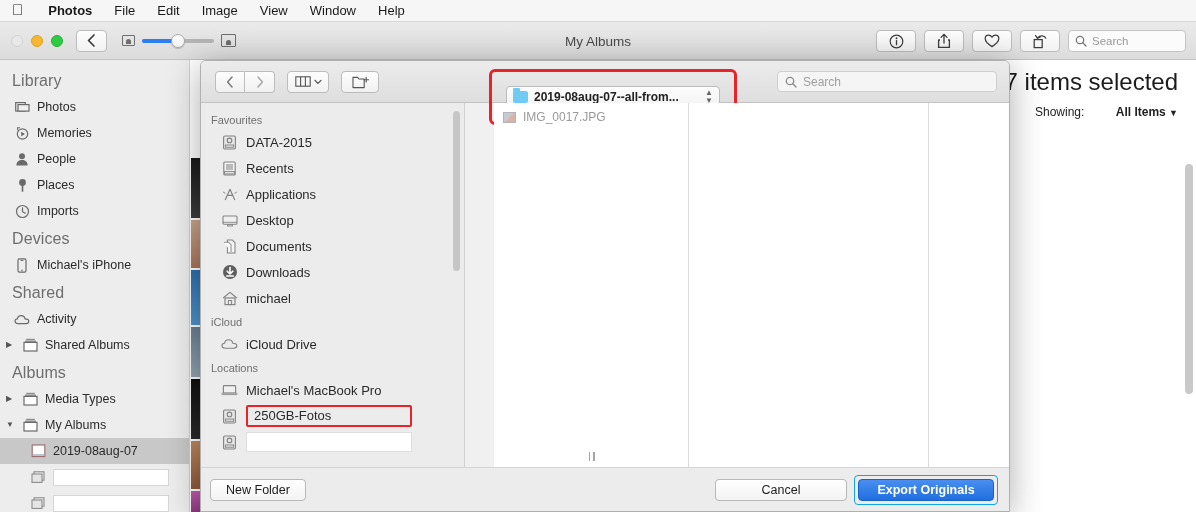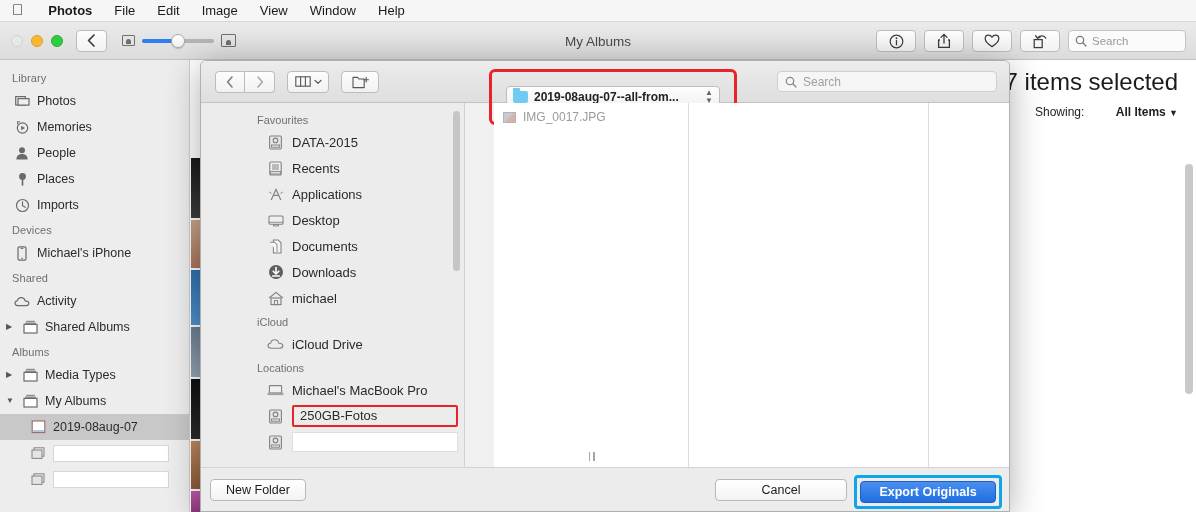--- a/index.html
+++ b/index.html
@@ -84,21 +84,21 @@
   }
   .search-box .ph { font-size: 11.5px; color: #9a9a9a; }
 
   
   .photos-sidebar {
     position: absolute; left: 0; top: 38px; width: 190px; height: 452px;
     background: #ededed; border-right: 1px solid #d0d0d0;
     padding-top: 6px; overflow: hidden;
   }
   .sb-header {
-    font-size: 11px; color: #6e6e6e; padding: 6px 0 4px 12px; letter-spacing: .1px;
+    font-size: 16px; color: #6e6e6e; padding: 6px 0 4px 12px; letter-spacing: .1px;
   }
   .sb-row {
     height: 26px; display: flex; align-items: center; gap: 7px;
     padding-left: 14px; font-size: 12.5px; color: #2b2b2b;
   }
   .sb-row.indent { padding-left: 30px; }
   .sb-row.sel { background: #c8c8c8; }
   .sb-ico { width: 16px; height: 16px; display:flex; align-items:center; justify-content:center; flex:0 0 16px; color:#6a6a6a; }
   .disclose { width: 9px; flex: 0 0 9px; font-size: 8px; color: #555; line-height: 1; }
   .sb-blank-field { width: 116px; height: 17px; background: #fff; border: 1px solid #d6d6d6; }
@@ -187,21 +187,21 @@
     width: 220px; height: 21px; background: #f5f5f5;
     border: 1px solid #cfcfcf; border-radius: 4px;
     display: flex; align-items: center; padding: 0 7px; gap: 6px;
   }
   .dlg-search .ph { font-size: 12px; color: #a0a0a0; }
 
   
   .dlg-sidebar {
     position: absolute; left: 0; top: 42px; width: 264px; height: 364px;
     background: #ececec; border-right: 1px solid #d2d2d2;
-    padding-top: 6px; overflow: hidden; padding-left: 46px;
+    padding-top: 6px; overflow: hidden;
   }
   .dsb-header { font-size: 11px; color: #707070; padding: 5px 0 3px 10px; }
   .dsb-row {
     height: 26px; display: flex; align-items: center; gap: 8px;
     padding-left: 20px; font-size: 13px; color: #2a2a2a;
   }
   .dsb-ico { width: 17px; height: 17px; flex: 0 0 17px; display:flex; align-items:center; justify-content:center; color:#777; }
   .dsb-row.boxed { padding-left: 20px; }
   .redbox-label {
     border: 2.5px solid #e8232a; padding: 1px 6px 2px 6px; border-radius: 2px;
@@ -245,21 +245,21 @@
   .btn {
     height: 22px; border-radius: 4px; font-size: 12.5px;
     display: inline-flex; align-items: center; justify-content: center;
     border: 1px solid #b8b8b8;
     background: linear-gradient(#ffffff,#f3f3f3); color: #1c1c1c;
   }
   .btn-newfolder { position: absolute; left: 9px; top: 11px; width: 96px; }
   .btn-cancel { position: absolute; left: 514px; top: 11px; width: 132px; }
   .btn-export-wrap {
     position: absolute; left: 653px; top: 7px;
-    padding: 3px; border: 3px solid #0ea5e9; border-radius: 4px;
+    padding: 3px; border: 1px solid #0ea5e9; border-radius: 4px;
   }
   .btn-export {
     width: 136px; height: 22px; border-radius: 4px;
     background: linear-gradient(#4a8ef0,#1f6fe0); border: 1px solid #1c5fc4;
     color: #fff; font-size: 12.5px; font-weight: bold;
     display: flex; align-items: center; justify-content: center;
   }
   .svgicon { display: block; }
 </style>
 </head>

